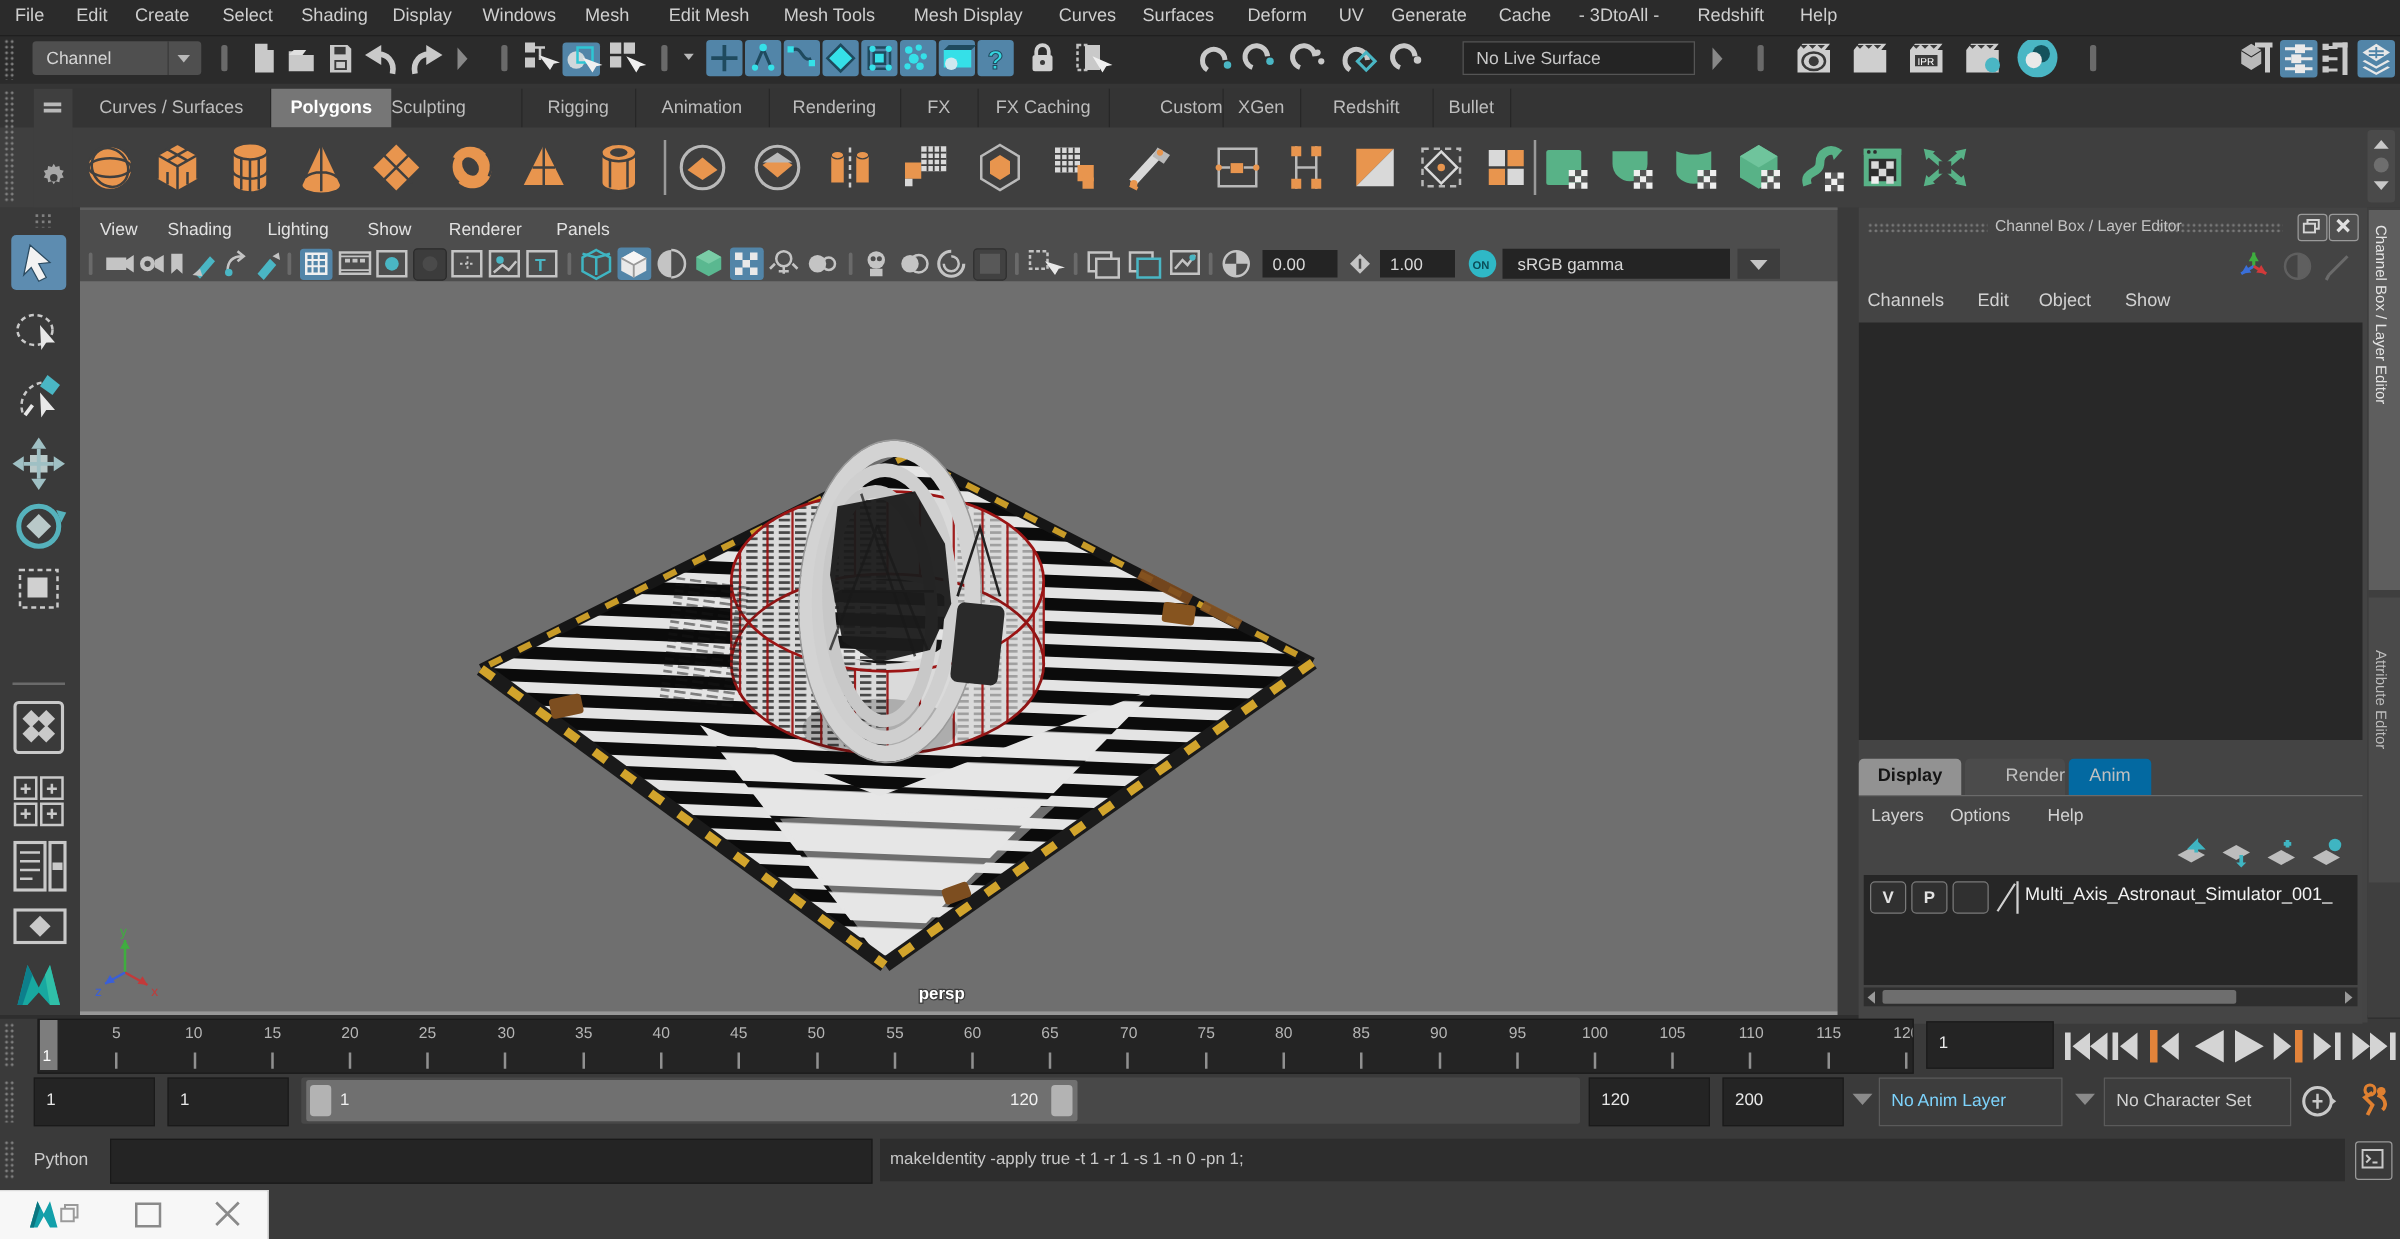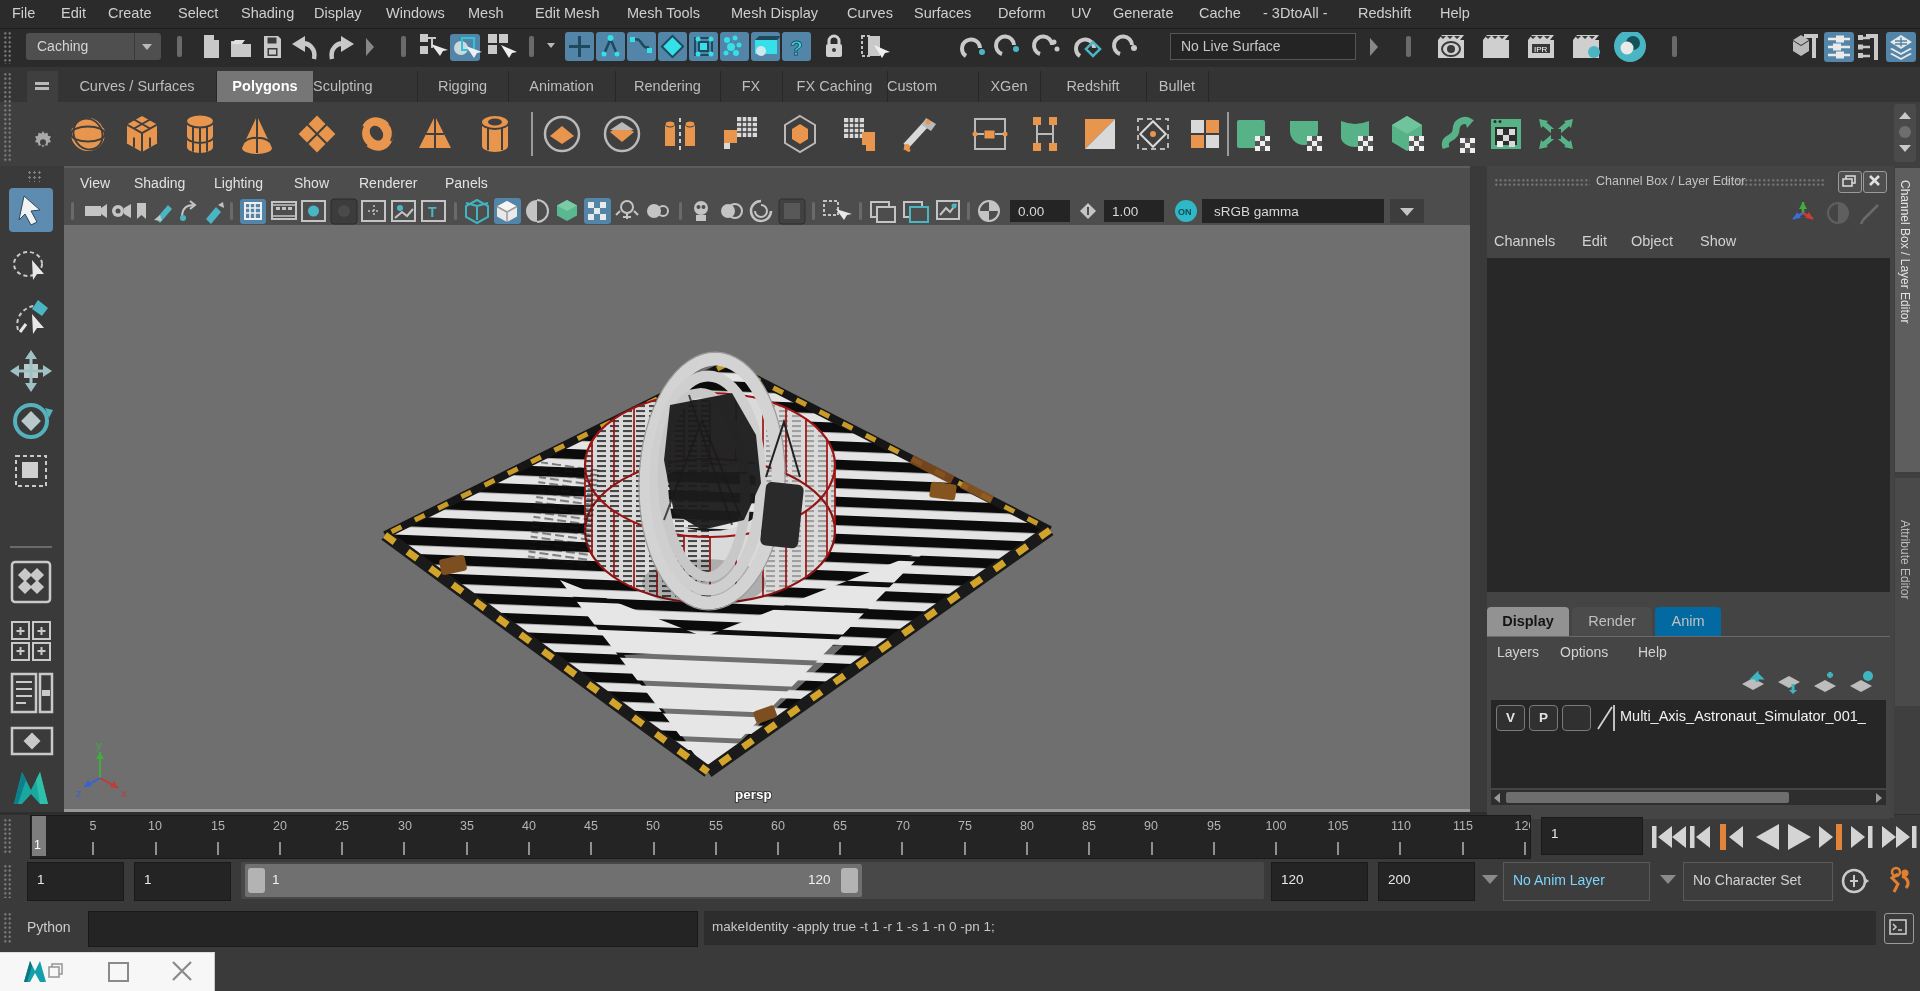--- a/index.html
+++ b/index.html
@@ -40,21 +40,21 @@
 <span class="a t" style="left:1263px;top:5px">- 3DtoAll -</span>
 <span class="a t" style="left:1358px;top:5px">Redshift</span>
 <span class="a t" style="left:1440px;top:5px">Help</span>
 </div>
 
 <div class="a" style="left:0;top:28px;width:1920px;height:39px;background:#2b2b2b;border-top:1px solid #1f1f1f"></div>
 <div id="statusline">
 <div class="a grip" style="left:3px;top:31px;height:33px"></div>
 
 <div class="a" style="left:26px;top:33px;width:135px;height:27px;background:#4f4f4f;border-radius:3px"></div>
-<span class="a" style="left:37px;top:38px;color:#d5d5d5;font-size:14px">Caching</span>
+<span class="a" style="left:37px;top:38px;color:#d5d5d5;font-size:14px">Channel</span>
 <div class="a" style="left:134px;top:33px;width:1px;height:27px;background:#3a3a3a"></div>
 <div class="a tri-d" style="left:142px;top:44px"></div>
 <div class="a pin" style="left:177px;top:36px;height:21px"></div>
 
 <svg class="a" style="left:200px;top:33px" width="160" height="28" viewBox="0 0 160 28">
  <g fill="#c9c9c9">
   <path d="M4,2 h10 l5,5 v18 h-15 z M14,2 l0,5 5,0 z" fill="#c9c9c9"></path>
   <path d="M31,8 h8 l2,3 h10 v13 h-20 z"></path>
   <path d="M64,3 h14 l3,3 v19 h-17 z"></path>
  </g>
@@ -246,21 +246,21 @@
     </svg>
 <div class="a" style="left:58px;top:71px;width:1862px;height:31px;background:#343434"></div>
 <div class="a t" style="left:58px;top:71px;width:158px;height:31px;line-height:31px;text-align:center;color:#bdbdbd;border-right:1px solid #272727">Curves / Surfaces</div>
 <div class="a" style="left:217px;top:71px;width:96px;height:31px;line-height:31px;text-align:center;background:#767676;color:#ffffff;font-size:14.5px;font-weight:bold">Polygons</div>
 <div class="a t" style="left:313px;top:71px;width:104px;height:31px;line-height:31px;text-align:left;color:#bdbdbd;border-right:1px solid #272727">Sculpting</div>
 <div class="a t" style="left:417px;top:71px;width:91px;height:31px;line-height:31px;text-align:center;color:#bdbdbd;border-right:1px solid #272727">Rigging</div>
 <div class="a t" style="left:508px;top:71px;width:107px;height:31px;line-height:31px;text-align:center;color:#bdbdbd;border-right:1px solid #272727">Animation</div>
 <div class="a t" style="left:615px;top:71px;width:105px;height:31px;line-height:31px;text-align:center;color:#bdbdbd;border-right:1px solid #272727">Rendering</div>
 <div class="a t" style="left:720px;top:71px;width:62px;height:31px;line-height:31px;text-align:center;color:#bdbdbd;border-right:1px solid #272727">FX</div>
 <div class="a t" style="left:782px;top:71px;width:105px;height:31px;line-height:31px;text-align:center;color:#bdbdbd;border-right:1px solid #272727">FX Caching</div>
-<div class="a t" style="left:887px;top:71px;width:91px;height:31px;line-height:31px;text-align:left;color:#bdbdbd;border-right:1px solid #272727">Custom</div>
+<div class="a t" style="left:887px;top:71px;width:91px;height:31px;line-height:31px;text-align:right;color:#bdbdbd;border-right:1px solid #272727">Custom</div>
 <div class="a t" style="left:978px;top:71px;width:62px;height:31px;line-height:31px;text-align:center;color:#bdbdbd;border-right:1px solid #272727">XGen</div>
 <div class="a t" style="left:1040px;top:71px;width:106px;height:31px;line-height:31px;text-align:center;color:#bdbdbd;border-right:1px solid #272727">Redshift</div>
 <div class="a t" style="left:1146px;top:71px;width:62px;height:31px;line-height:31px;text-align:center;color:#bdbdbd;border-right:1px solid #272727">Bullet</div>
 </div>
 
 <div class="a" style="left:0;top:102px;width:1920px;height:64px;background:#3f3f3f"></div>
 <div id="shelficons">
 <svg class="a" style="left:64px;top:104px" width="1856px" height="60" viewBox="0 0 1856 60">
 <defs>
 <g id="chk">
@@ -819,21 +819,21 @@
 </svg>
 
 <span class="a" style="left:1494px;top:233px;color:#d2d2d2;font-size:14.5px">Channels</span>
 <span class="a" style="left:1582px;top:233px;color:#d2d2d2;font-size:14.5px">Edit</span>
 <span class="a" style="left:1631px;top:233px;color:#d2d2d2;font-size:14.5px">Object</span>
 <span class="a" style="left:1700px;top:233px;color:#d2d2d2;font-size:14.5px">Show</span>
 
 <div class="a" style="left:1487px;top:258px;width:403px;height:334px;background:#282828"></div>
 
 <div class="a" style="left:1487px;top:607px;width:82px;height:29px;background:#929292;border-radius:4px 4px 0 0;color:#151515;font-size:14.5px;font-weight:bold;text-align:center;line-height:29px">Display</div>
-<div class="a" style="left:1572px;top:607px;width:80px;height:29px;background:#4b4b4b;border-radius:4px 4px 0 0;color:#c0c0c0;font-size:14.5px;text-align:center;line-height:29px">Render</div>
+<div class="a" style="left:1572px;top:607px;width:80px;height:29px;background:#4b4b4b;border-radius:4px 4px 0 0;color:#c0c0c0;font-size:14.5px;text-align:right;line-height:29px">Render</div>
 <div class="a" style="left:1655px;top:607px;width:66px;height:29px;background:#0369a1;border-radius:4px 4px 0 0;color:#c0c0c0;font-size:14.5px;text-align:center;line-height:29px">Anim</div>
 
 <div class="a" style="left:1487px;top:636px;width:403px;height:182px;background:#454545;border-top:1px solid #6a6a6a"></div>
 <span class="a" style="left:1497px;top:644px;color:#d2d2d2;font-size:14px">Layers</span>
 <span class="a" style="left:1560px;top:644px;color:#d2d2d2;font-size:14px">Options</span>
 <span class="a" style="left:1638px;top:644px;color:#d2d2d2;font-size:14px">Help</span>
 <svg class="a" style="left:1740px;top:670px" width="145" height="26" viewBox="0 0 145 26">
  <g>
   <path d="M2,14 l11,-6 11,6 -11,6 z" fill="#bdbdbd"></path>
         <path d="M17,12 v-8 l-4,4 h8 l-4,-4" stroke="#3fb5c2" stroke-width="3" fill="none"></path>

